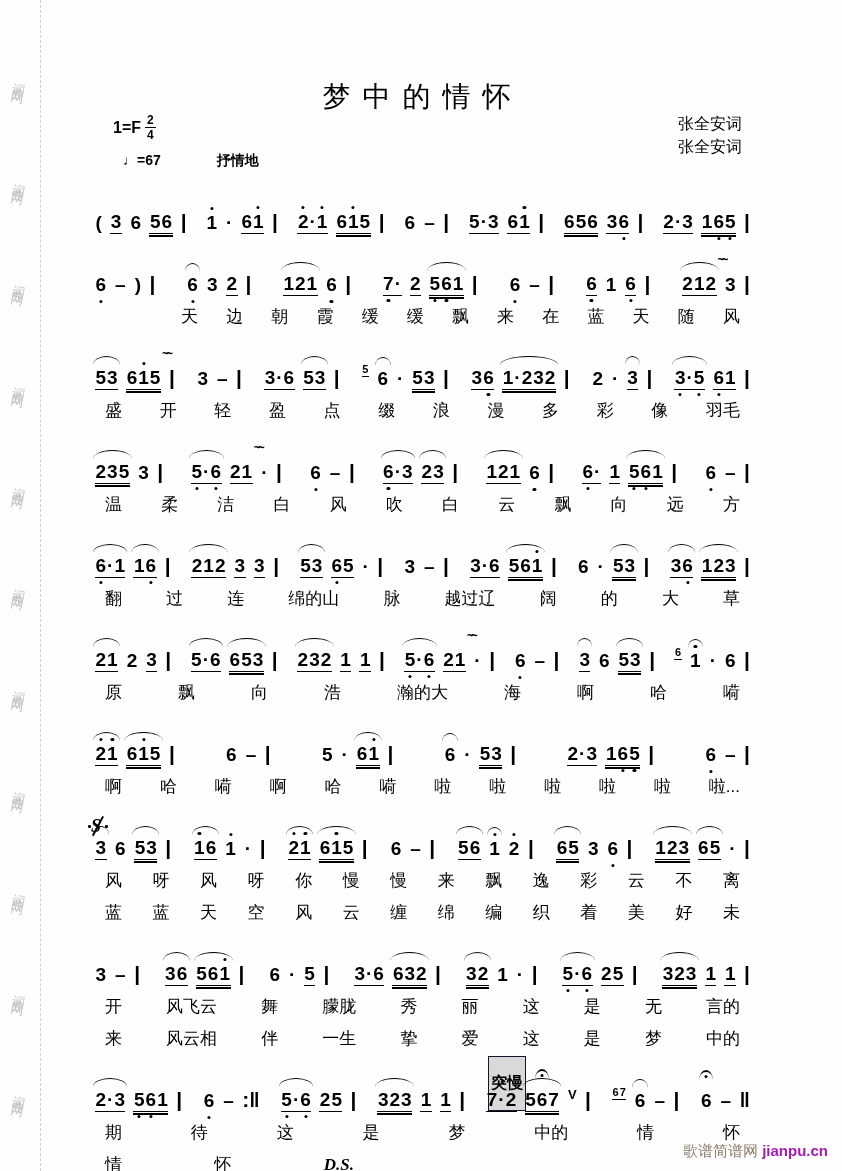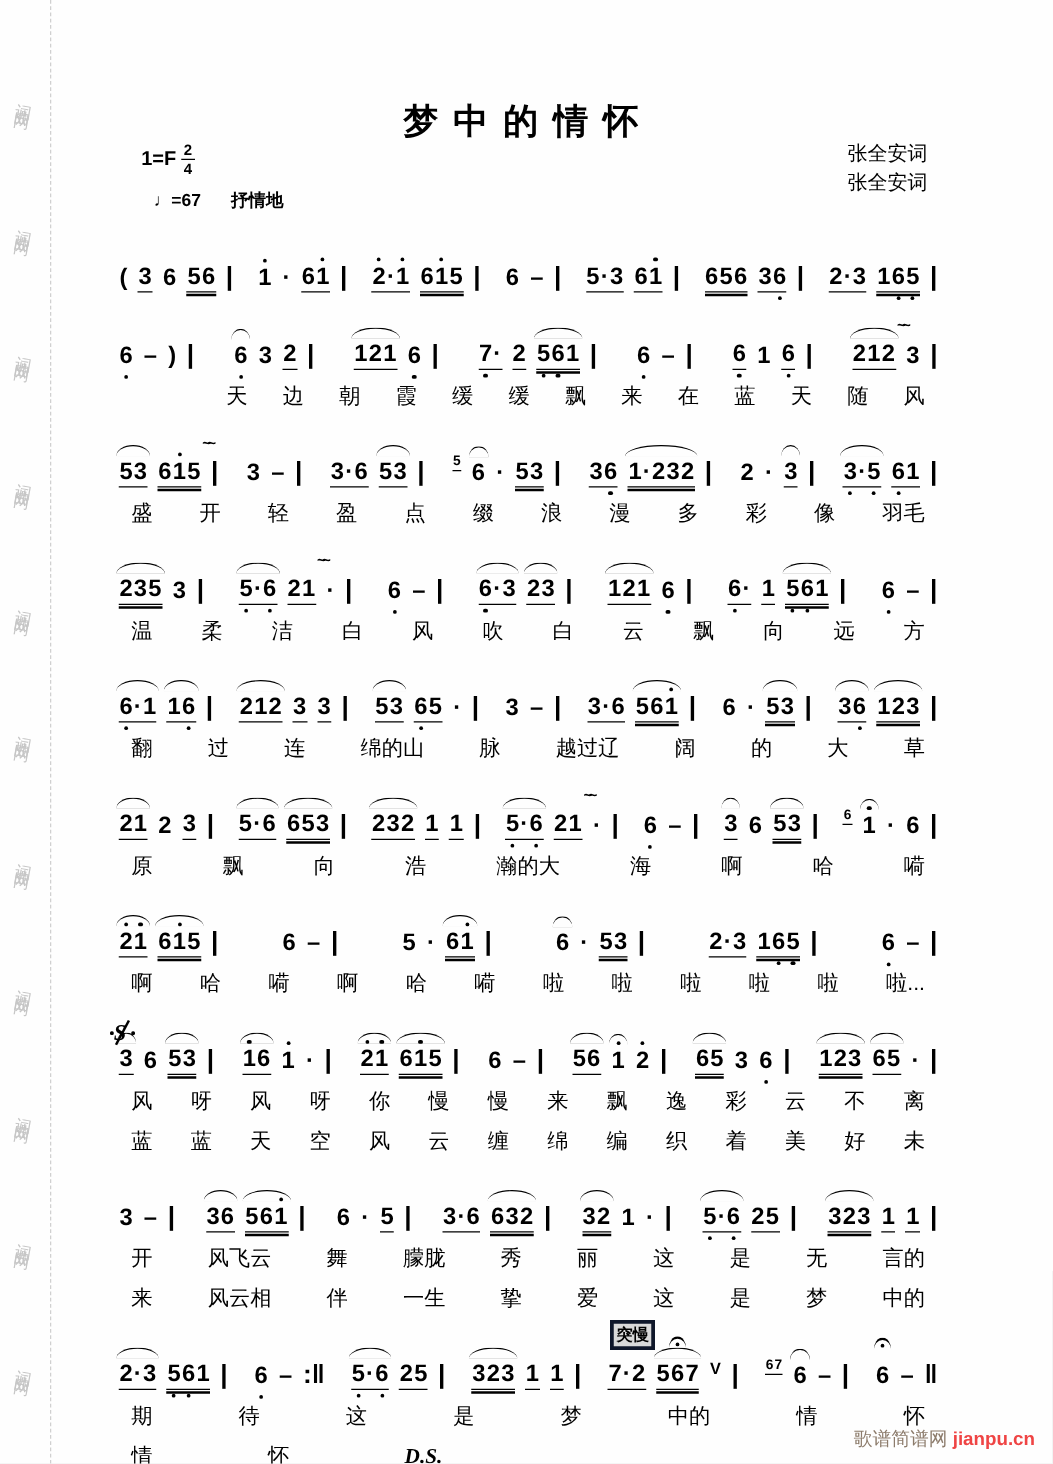--- a/index.html
+++ b/index.html
@@ -6,27 +6,27 @@
   .page{position:relative;width:842px;height:1171px;background:#fefefe;margin:0 auto;overflow:hidden;
         font-family:"Liberation Sans",sans-serif;color:#000;}
   
   .wm-strip{position:absolute;left:0;top:0;bottom:0;width:40px;border-right:1px dashed #d0d0d0;
             display:flex;flex-direction:column;justify-content:space-around;align-items:center;padding:28px 0;}
   .wm-block{writing-mode:vertical-rl;text-orientation:upright;color:#c6c6c6;font-size:13px;
             letter-spacing:4px;transform:rotate(10deg);user-select:none;}
   
   .content{position:absolute;left:95px;width:655px;top:0;}
   .hdr{position:relative;height:190px;}
-  .title{position:absolute;top:78px;left:0;right:0;text-align:center;font-size:28px;font-weight:bold;
+  .title{position:absolute;top:78px;left:0;right:0;text-align:center;font-size:28px;font-weight:normal;
          letter-spacing:12px;}
   .keysig{position:absolute;left:18px;top:114px;font-size:16px;font-weight:bold;display:flex;align-items:center;gap:4px;}
   .frac{display:inline-flex;flex-direction:column;line-height:1;font-size:12px;text-align:center;}
   .frac .num{border-bottom:1.5px solid #000;padding:0 2px 1px;}
   .frac .den{padding-top:1px;}
-  .tempoline{position:absolute;left:28px;top:152px;font-size:14px;font-weight:bold;display:flex;gap:24px;}
+  .tempoline{position:absolute;left:28px;top:152px;font-size:14px;font-weight:bold;display:flex;gap:56px;}
   .credits{position:absolute;right:8px;top:112px;text-align:right;font-size:16px;line-height:1.45;}
   
   .score{position:relative;}
   .system{position:relative;margin-bottom:18px;}
   .notes-row{display:flex;justify-content:space-between;align-items:flex-end;padding-top:17px;min-height:27px;}
   .mwrap{display:flex;align-items:flex-end;position:relative;}
   .measure{display:flex;align-items:flex-end;gap:8px;position:relative;}
   .tok{position:relative;font-size:19px;font-weight:bold;line-height:1;padding-bottom:2px;white-space:nowrap;}
   .tok.u1{border-bottom:1.6px solid #000;}
   .tok.u2{border-bottom:1.6px solid #000;}
@@ -39,37 +39,37 @@
   .ch.hi::before{content:"";position:absolute;top:-6px;left:50%;transform:translateX(-50%);
                  width:3.2px;height:3.2px;border-radius:50%;background:#000;}
   .ch.lo::after{content:"";position:absolute;bottom:-9px;left:50%;transform:translateX(-50%);
                 width:3.2px;height:3.2px;border-radius:50%;background:#000;}
   .ornm{position:absolute;top:-20px;right:-9px;font-size:12px;font-weight:bold;letter-spacing:-3px;}
   .fermata{position:absolute;top:-21px;left:50%;transform:translateX(-50%);width:14px;height:8px;
            border-top:2px solid #000;border-radius:50% 50% 0 0 / 100% 100% 0 0;}
   .fermata::after{content:"";position:absolute;left:50%;top:3px;transform:translateX(-50%);
                   width:3px;height:3px;border-radius:50%;background:#000;}
   .bar{font-size:21px;font-weight:bold;line-height:1;padding:0 0 2px 8px;align-self:flex-end;white-space:nowrap;}
-  .mlabel{position:absolute;top:-34px;left:2px;font-size:13px;font-weight:bold;background:#d9d9d9;
-          border:3px solid #0f172a;padding:0 2px;white-space:nowrap;}
+  .mlabel{position:absolute;top:-34px;left:2px;font-size:16px;font-weight:bold;background:#d9d9d9;
+          border:1px solid #0f172a;padding:16px 2px;white-space:nowrap;}
   .segno{position:absolute;left:-4px;top:0;width:14px;height:24px;z-index:2;}
   .segno .sg-s{font-family:"Liberation Serif",serif;font-style:italic;font-weight:bold;font-size:18px;}
   .segno::before{content:"";position:absolute;left:6px;top:-1px;width:1.5px;height:22px;background:#000;
                  transform:rotate(28deg);}
   .segno::after{content:"";position:absolute;left:-3px;top:9px;width:2.5px;height:2.5px;border-radius:50%;
                 background:#000;box-shadow:17px 0 0 #000;}
   .lyrics{display:flex;justify-content:space-between;align-items:baseline;padding:0 10px;margin-top:9px;
           font-size:17px;}
   .lyrics.indent{padding-left:86px;}
   .lyrics.narrow{width:38%;}
   .syll{white-space:nowrap;}
   .syll.ds{font-family:"Liberation Serif",serif;font-style:italic;font-weight:bold;}
   .footer{position:absolute;right:14px;bottom:10px;font-size:15px;}
   .site-name{color:#8c7b6b;text-align:right;}
-  .site-url{color:#ef4444;font-weight:bold;}
+  .site-url{color:#a21caf;font-weight:bold;}
 </style>
 </head>
 <body>
 
 <div class="page">
   <div class="wm-strip">
       <span class="wm-block">词曲网</span>
       <span class="wm-block">词曲网</span>
       <span class="wm-block">词曲网</span>
       <span class="wm-block">词曲网</span>

